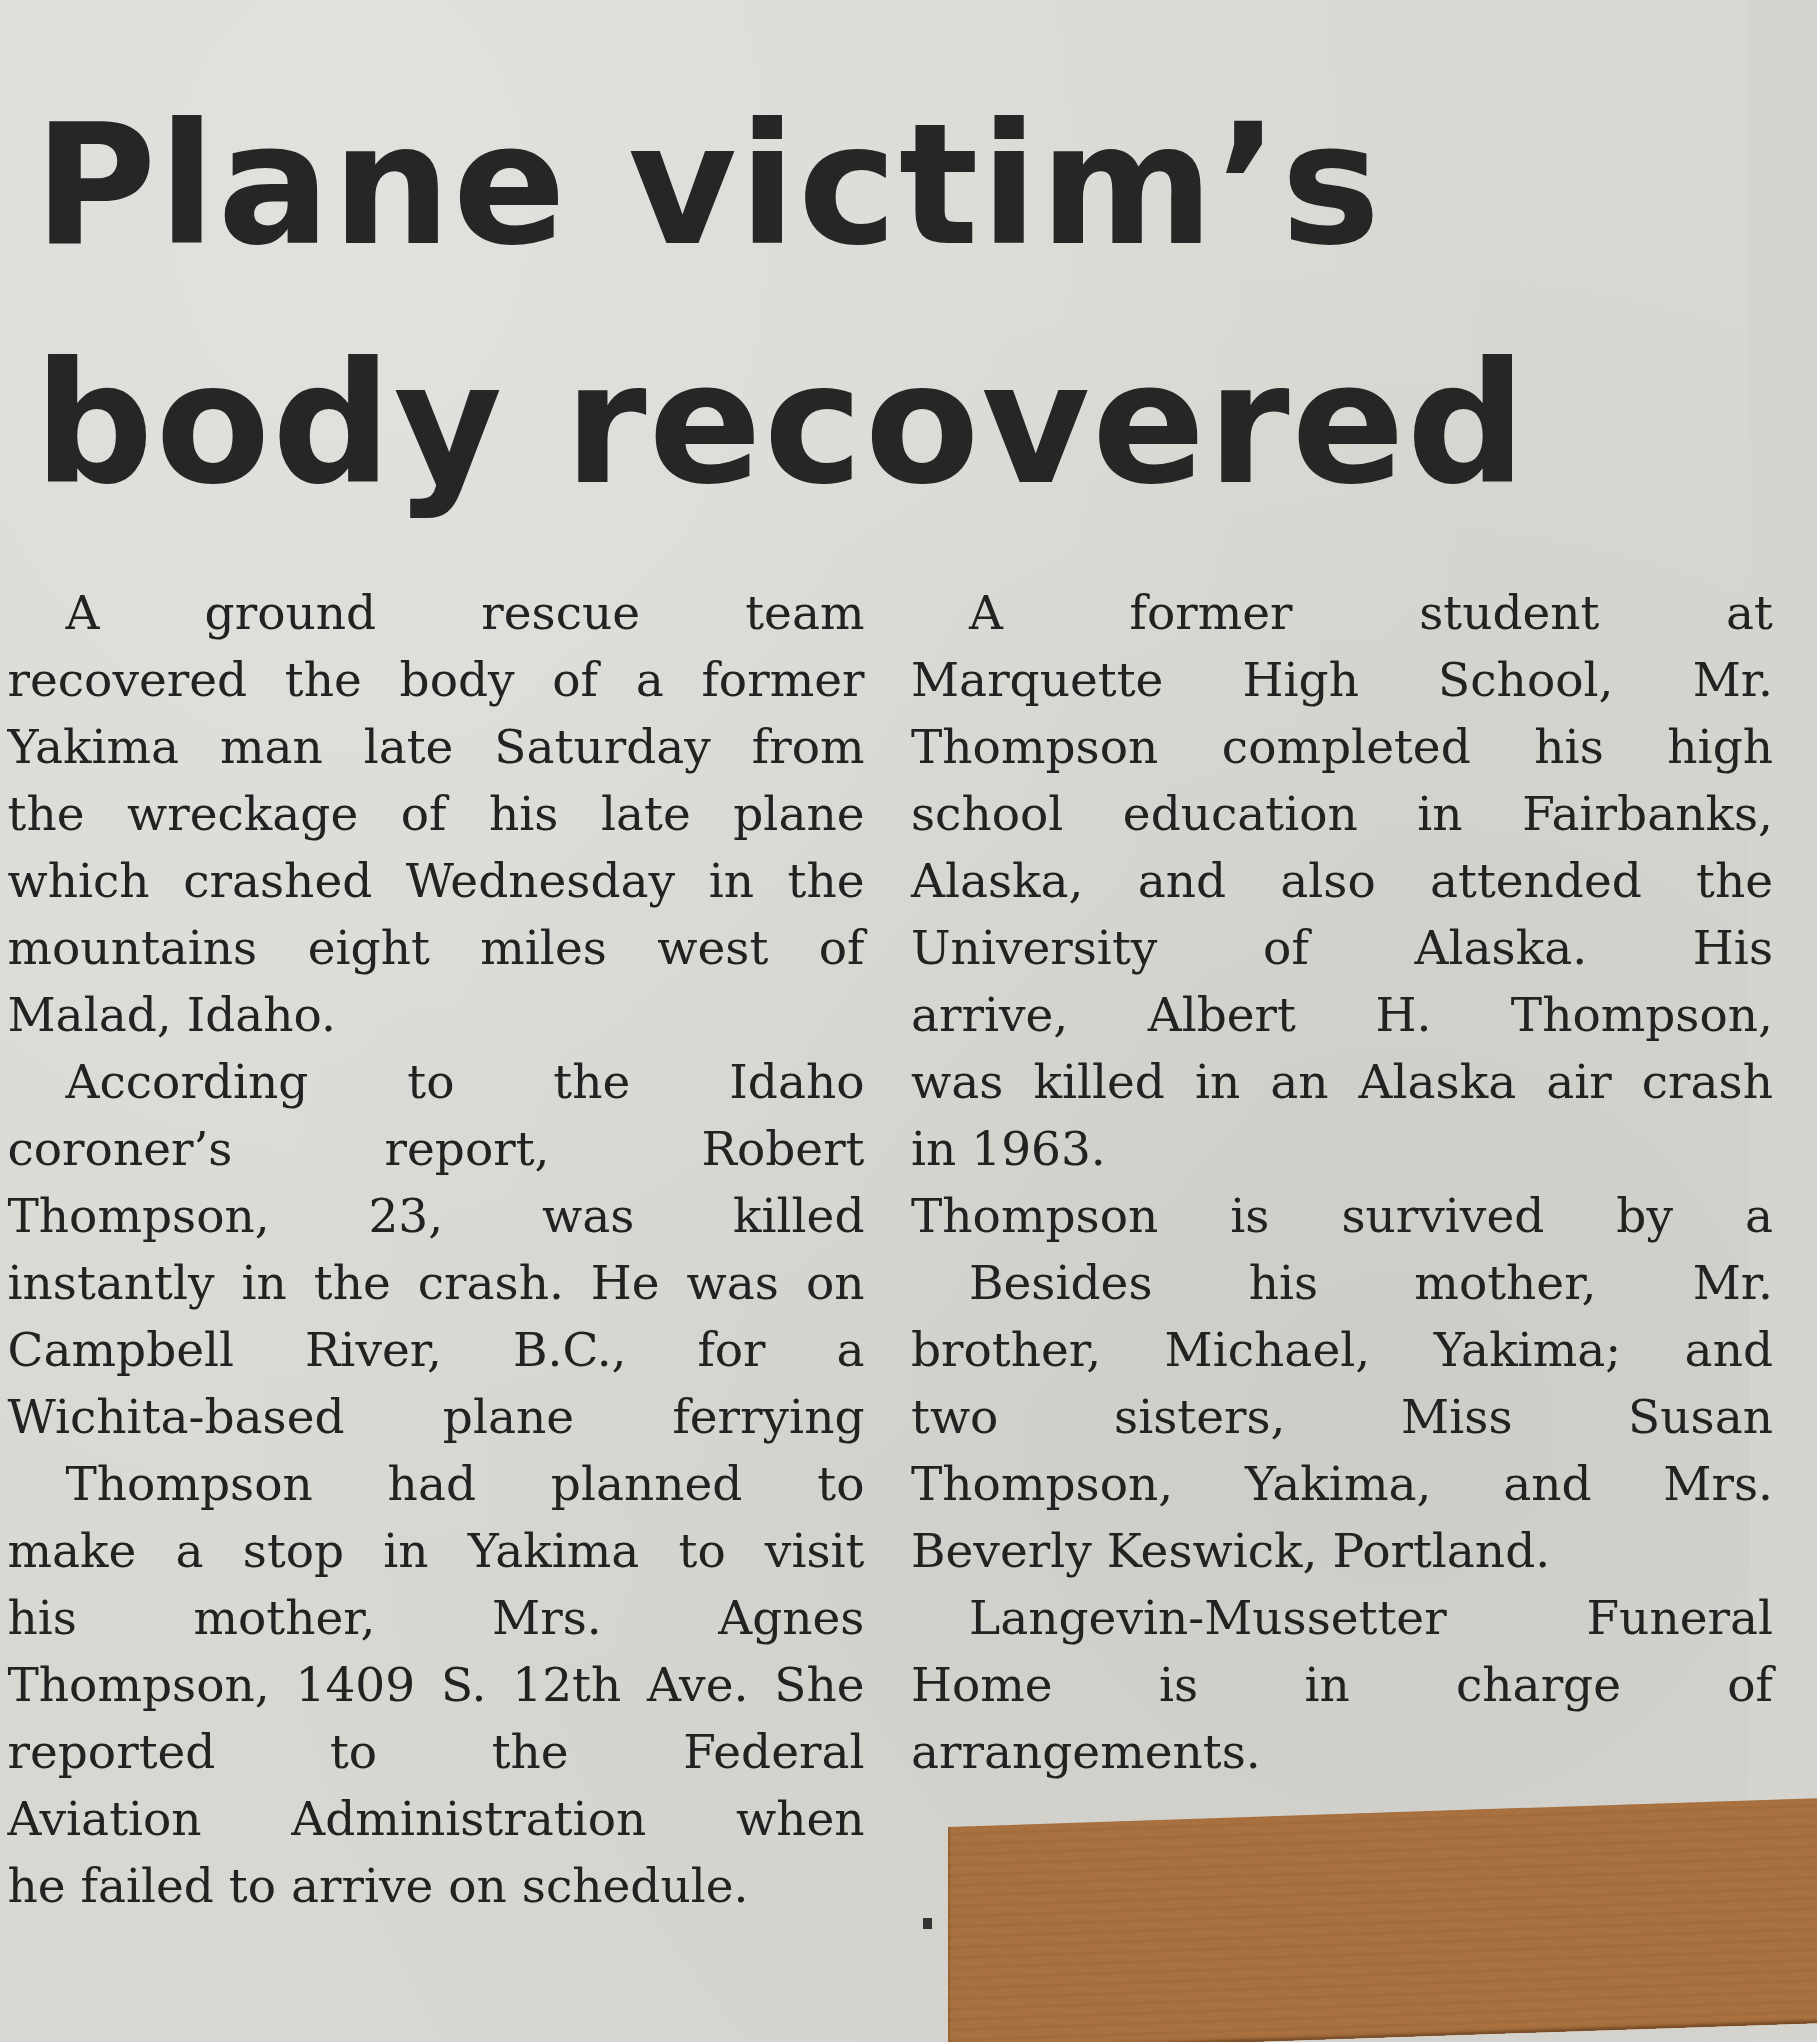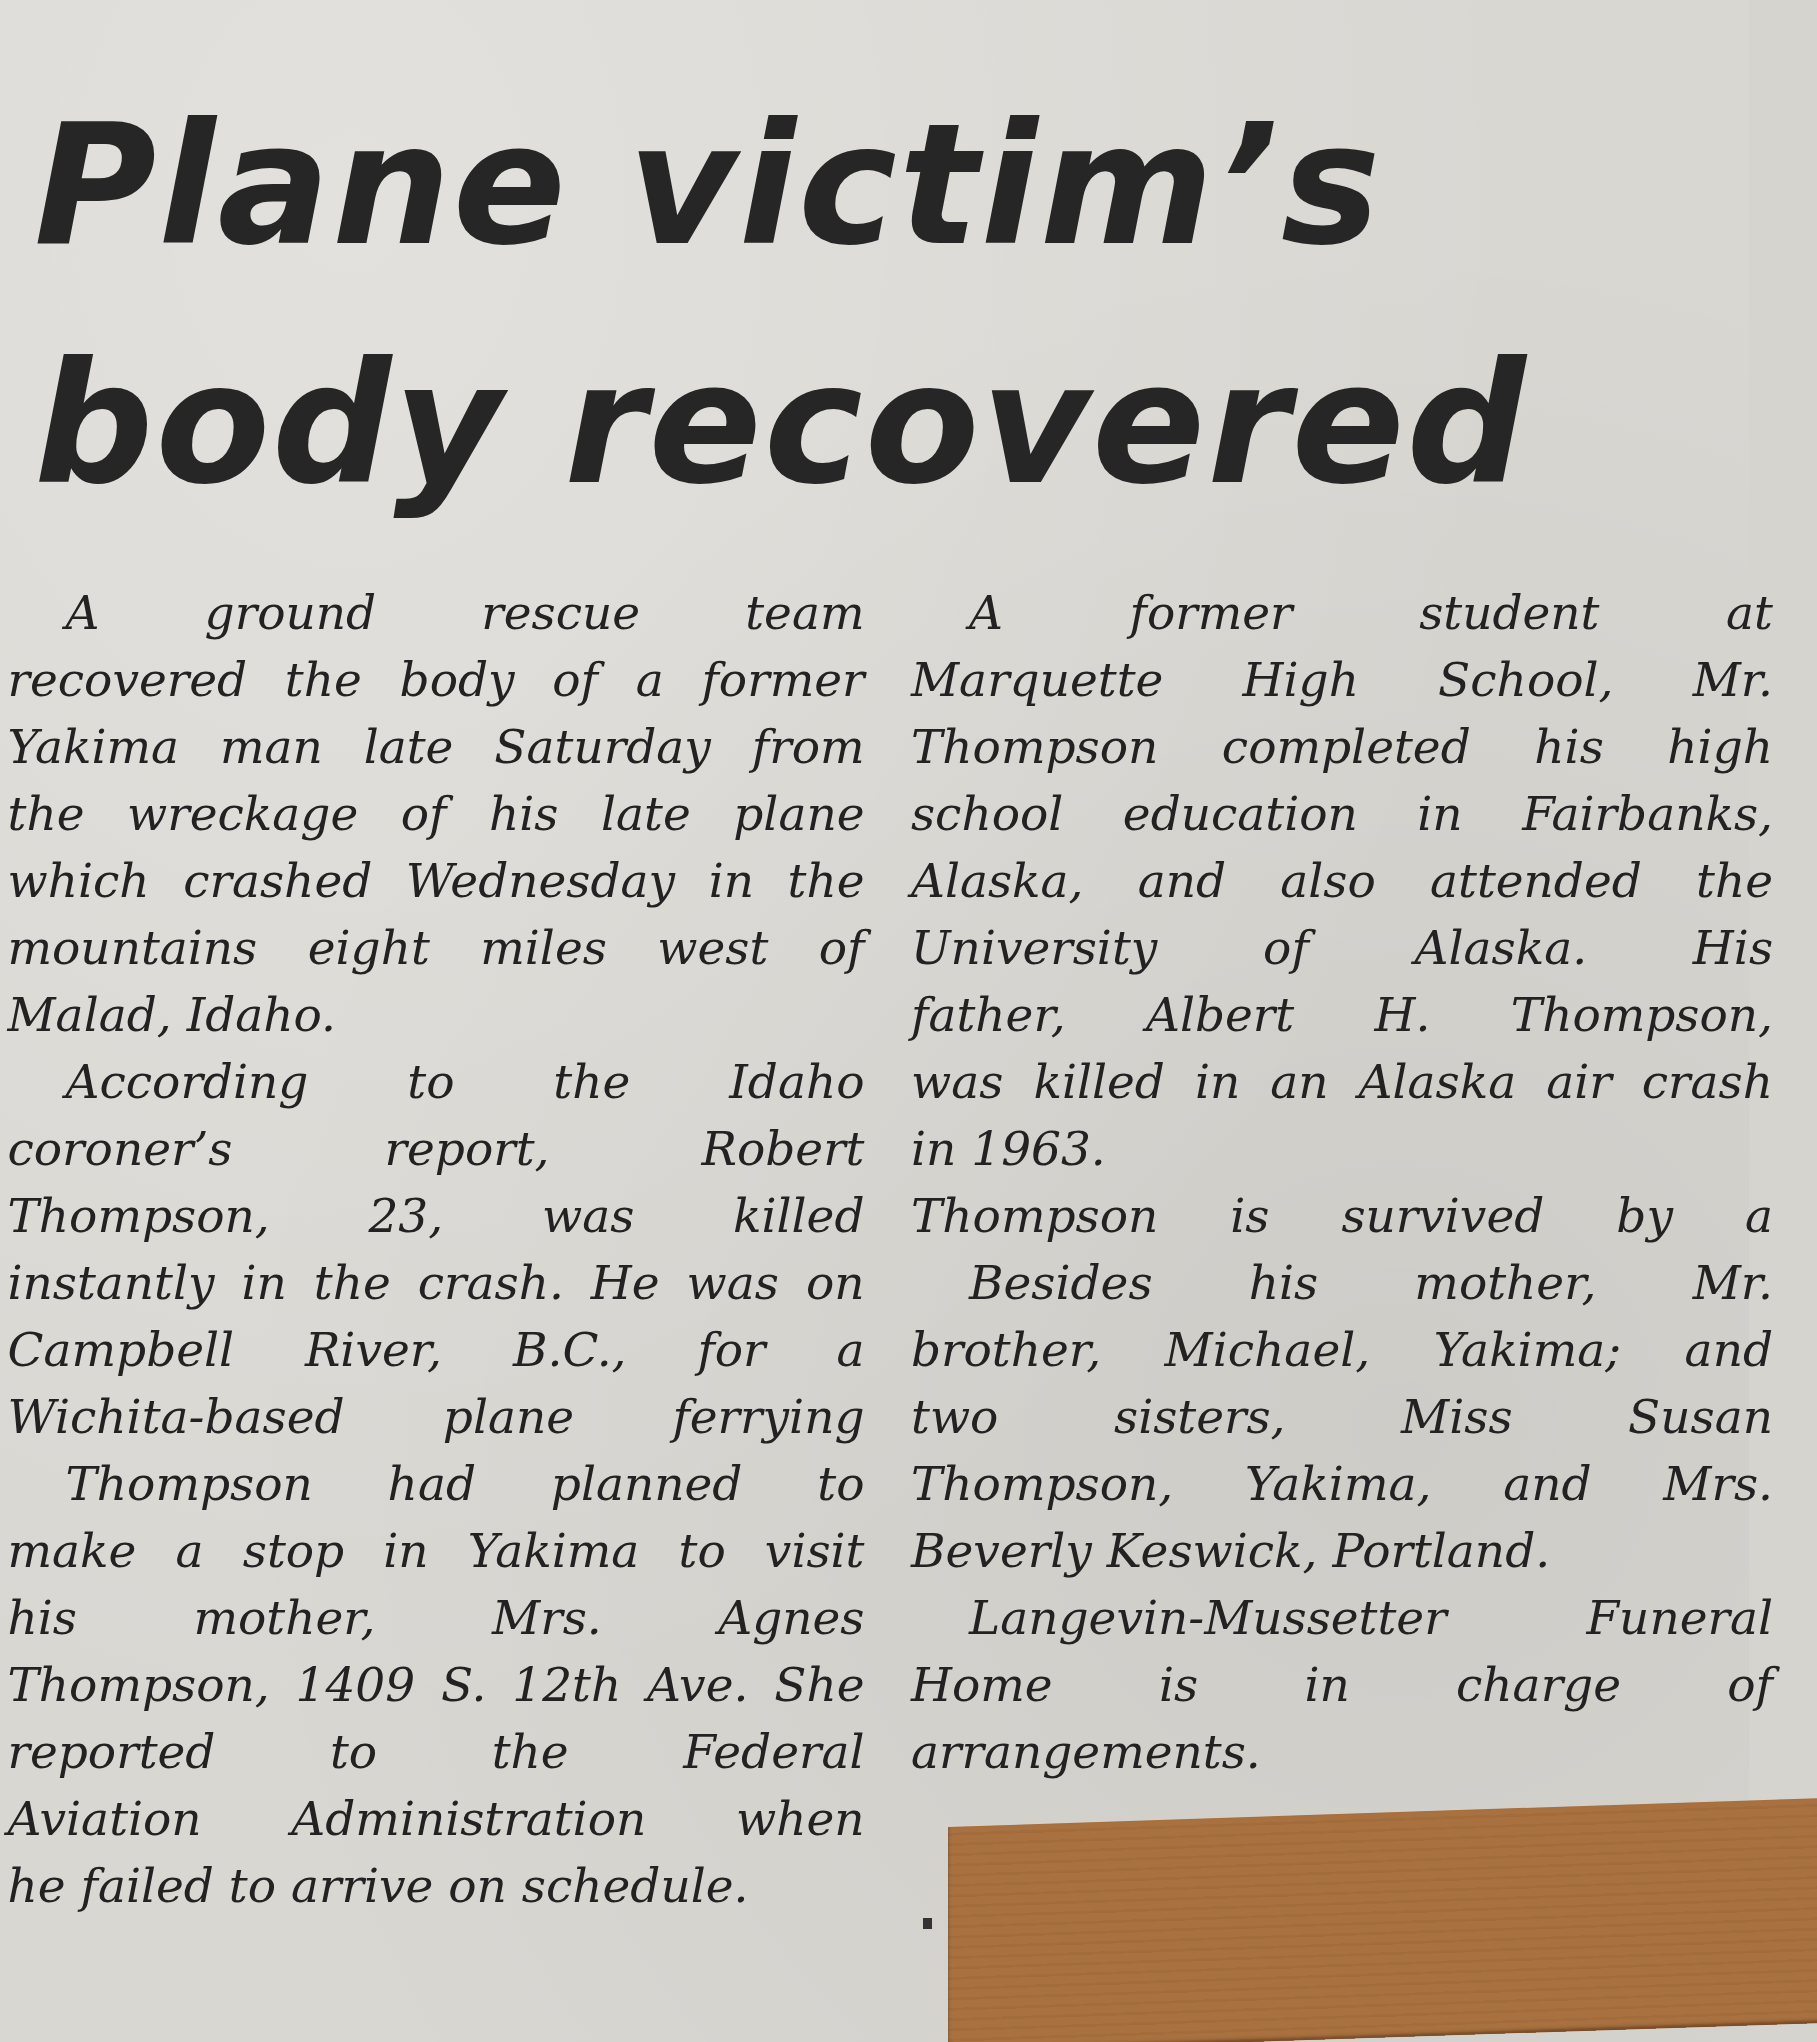--- a/index.html
+++ b/index.html
@@ -16,21 +16,20 @@
     .clipping {
       position: absolute;
       left: 0;
       top: 0;
       width: 1749px;
       height: 2042px;
       background:
         radial-gradient(ellipse at 20% 10%, rgba(255,255,255,0.25), rgba(255,255,255,0) 60%),
         radial-gradient(ellipse at 80% 70%, rgba(0,0,0,0.05), rgba(0,0,0,0) 60%),
         #d9d7d2;
-      font-style: italic;
     }
     .headline {
       position: absolute;
       left: 34px;
       top: 66px;
       width: 1405px;
       margin: 0;
       font-family: "DejaVu Sans", sans-serif;
       font-weight: 700;
       font-size: 167px;
@@ -128,21 +127,21 @@
     <span class="ln last">he failed to arrive on schedule.</span>
   </div>
 
   <div class="column right">
     <span class="ln indent">A former student at</span>
     <span class="ln">Marquette High School, Mr.</span>
     <span class="ln">Thompson completed his high</span>
     <span class="ln">school education in Fairbanks,</span>
     <span class="ln">Alaska, and also attended the</span>
     <span class="ln">University of Alaska. His</span>
-    <span class="ln">father, Albert H. Thompson,</span>
+    <span class="ln">arrive, Albert H. Thompson,</span>
     <span class="ln">was killed in an Alaska air crash</span>
     <span class="ln last">in 1963.</span>
     <span class="ln">Thompson is survived by a</span>
     <span class="ln indent">Besides his mother, Mr.</span>
     <span class="ln">brother, Michael, Yakima; and</span>
     <span class="ln">two sisters, Miss Susan</span>
     <span class="ln">Thompson, Yakima, and Mrs.</span>
     <span class="ln last">Beverly Keswick, Portland.</span>
     <span class="ln indent">Langevin-Mussetter Funeral</span>
     <span class="ln">Home is in charge of</span>

